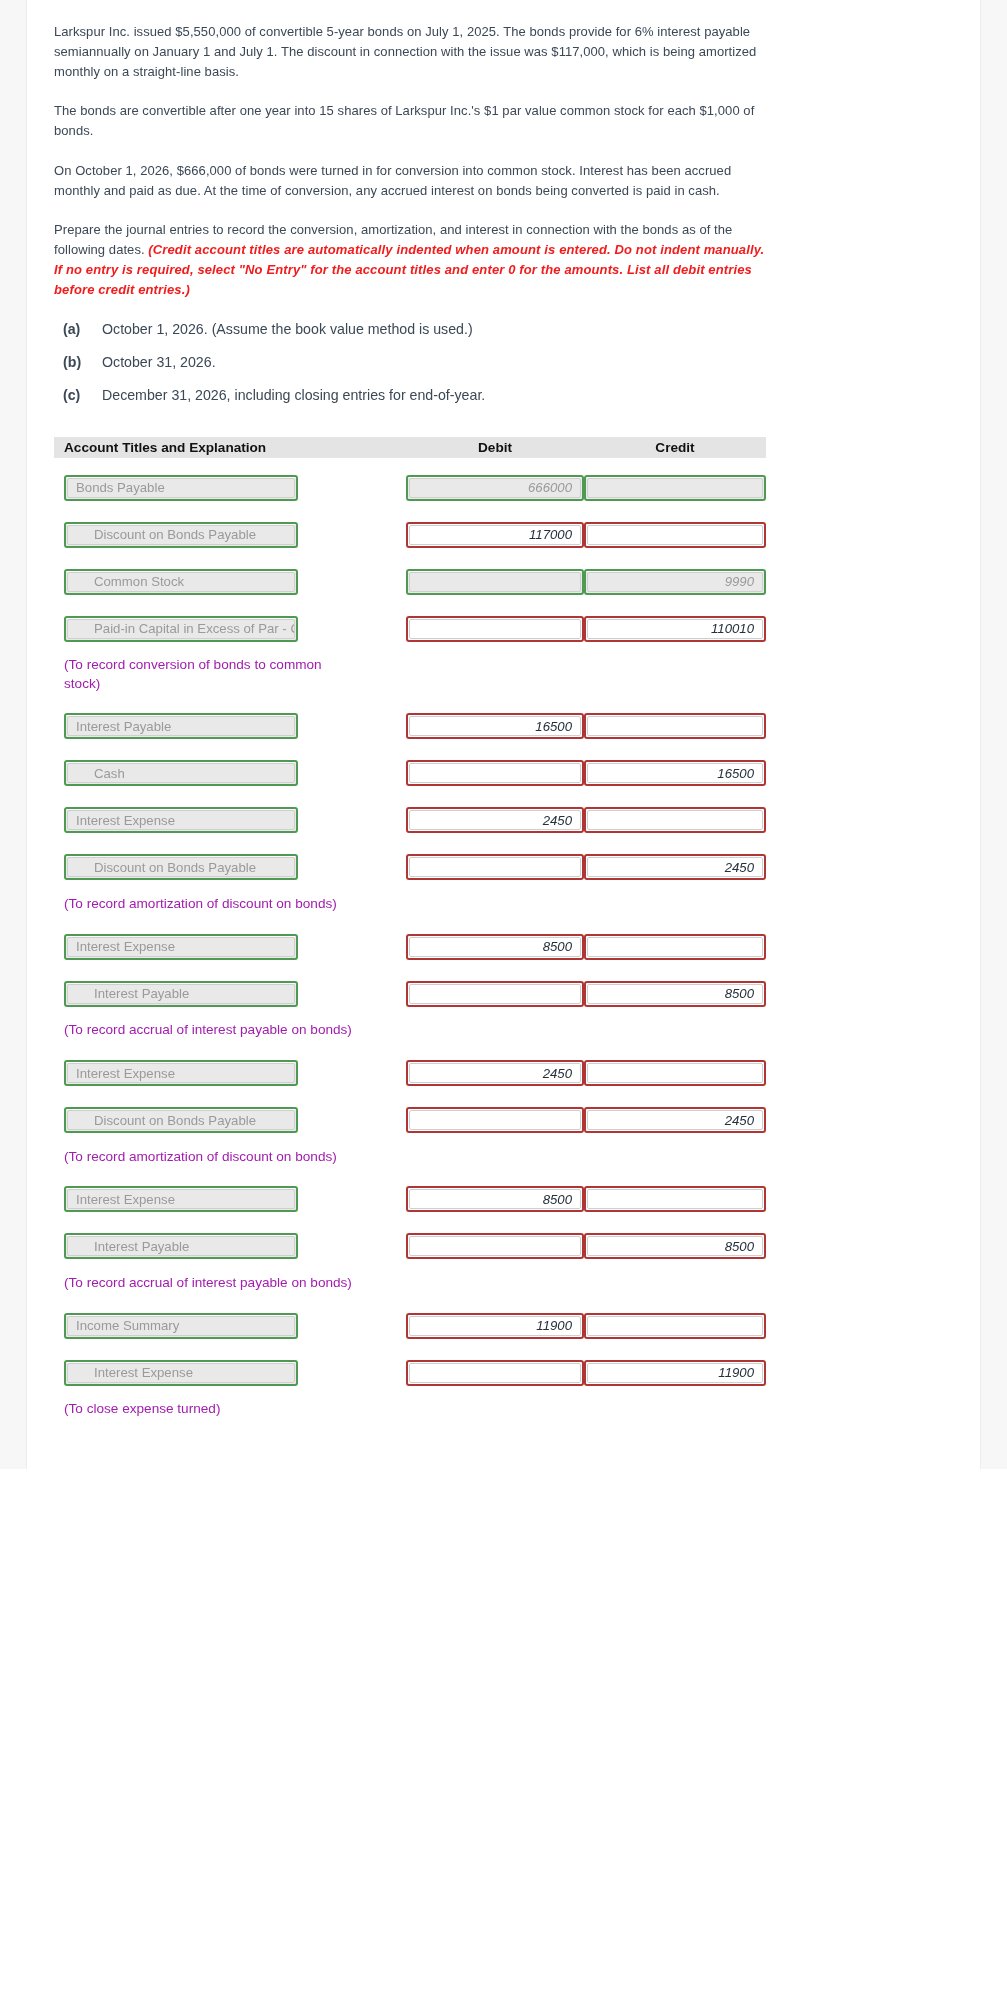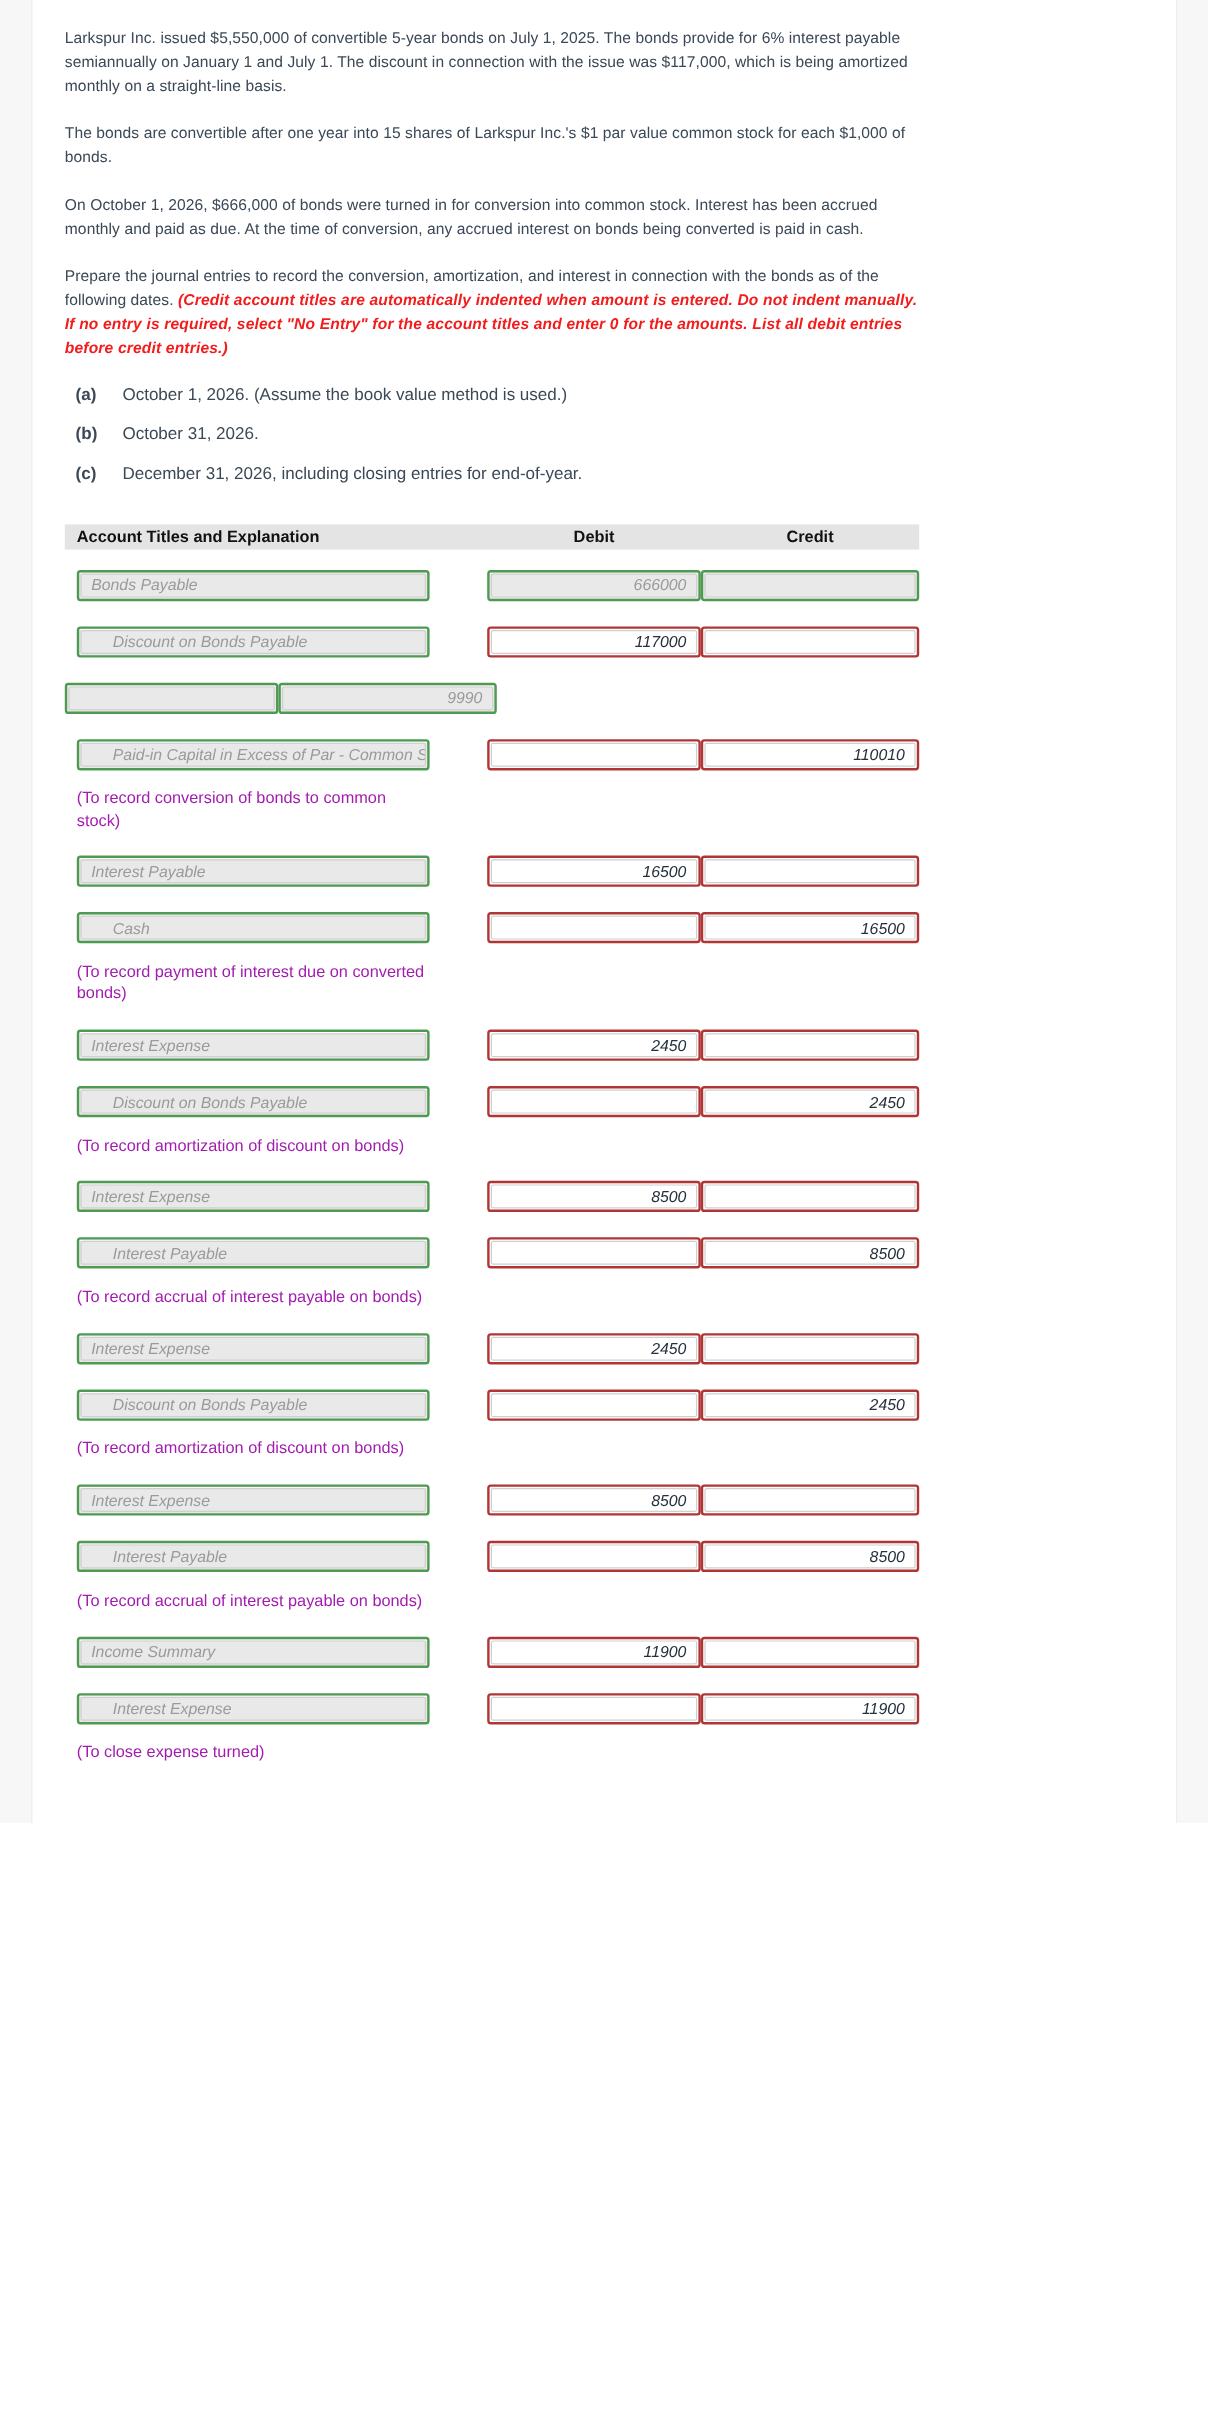--- a/index.html
+++ b/index.html
@@ -139,21 +139,21 @@
   .fld .inner {
     position: absolute;
     left: 1px; right: 1px; top: 1px; bottom: 1px;
     border-radius: 2px;
     display: flex;
     align-items: center;
     padding: 0 8px;
     overflow: hidden;
     white-space: nowrap;
   }
-  .fld.acct { width: 294px; font-style: italic; }
+  .fld.acct { width: 234px; }
   .fld.acct .inner { justify-content: flex-start; }
   .fld.num { width: 182px; }
   .fld.num .inner { justify-content: flex-end; font-style: italic; }
 
   .fld.acct.indent { margin-left: 0; }
   .fld.acct.indent .inner { padding-left: 26px; }
 
   .explain {
     font-size: 13.6px;
     color: #a21caf;
@@ -228,20 +228,25 @@
                 <div class="inner">117000</div>
               </div>
             </div>
             <div class="cell-credit">
               <div class="fld num err">
                 <div class="inner"></div>
               </div>
             </div>
           </div>
           <div class="jrow">
+            <div class="cell-acct">
+              <div class="fld acct ok indent">
+                <div class="inner">Common Stock</div>
+              </div>
+            </div>
             <div class="cell-debit">
               <div class="fld num ok">
                 <div class="inner"></div>
               </div>
             </div>
             <div class="cell-credit">
               <div class="fld num ok">
                 <div class="inner">9990</div>
               </div>
             </div>
@@ -291,21 +296,20 @@
               <div class="fld num err">
                 <div class="inner"></div>
               </div>
             </div>
             <div class="cell-credit">
               <div class="fld num err">
                 <div class="inner">16500</div>
               </div>
             </div>
           </div>
-          <div class="explain">(To record payment of interest due on converted bonds)</div>
           <div class="jrow">
             <div class="cell-acct">
               <div class="fld acct ok">
                 <div class="inner">Interest Expense</div>
               </div>
             </div>
             <div class="cell-debit">
               <div class="fld num err">
                 <div class="inner">2450</div>
               </div>

